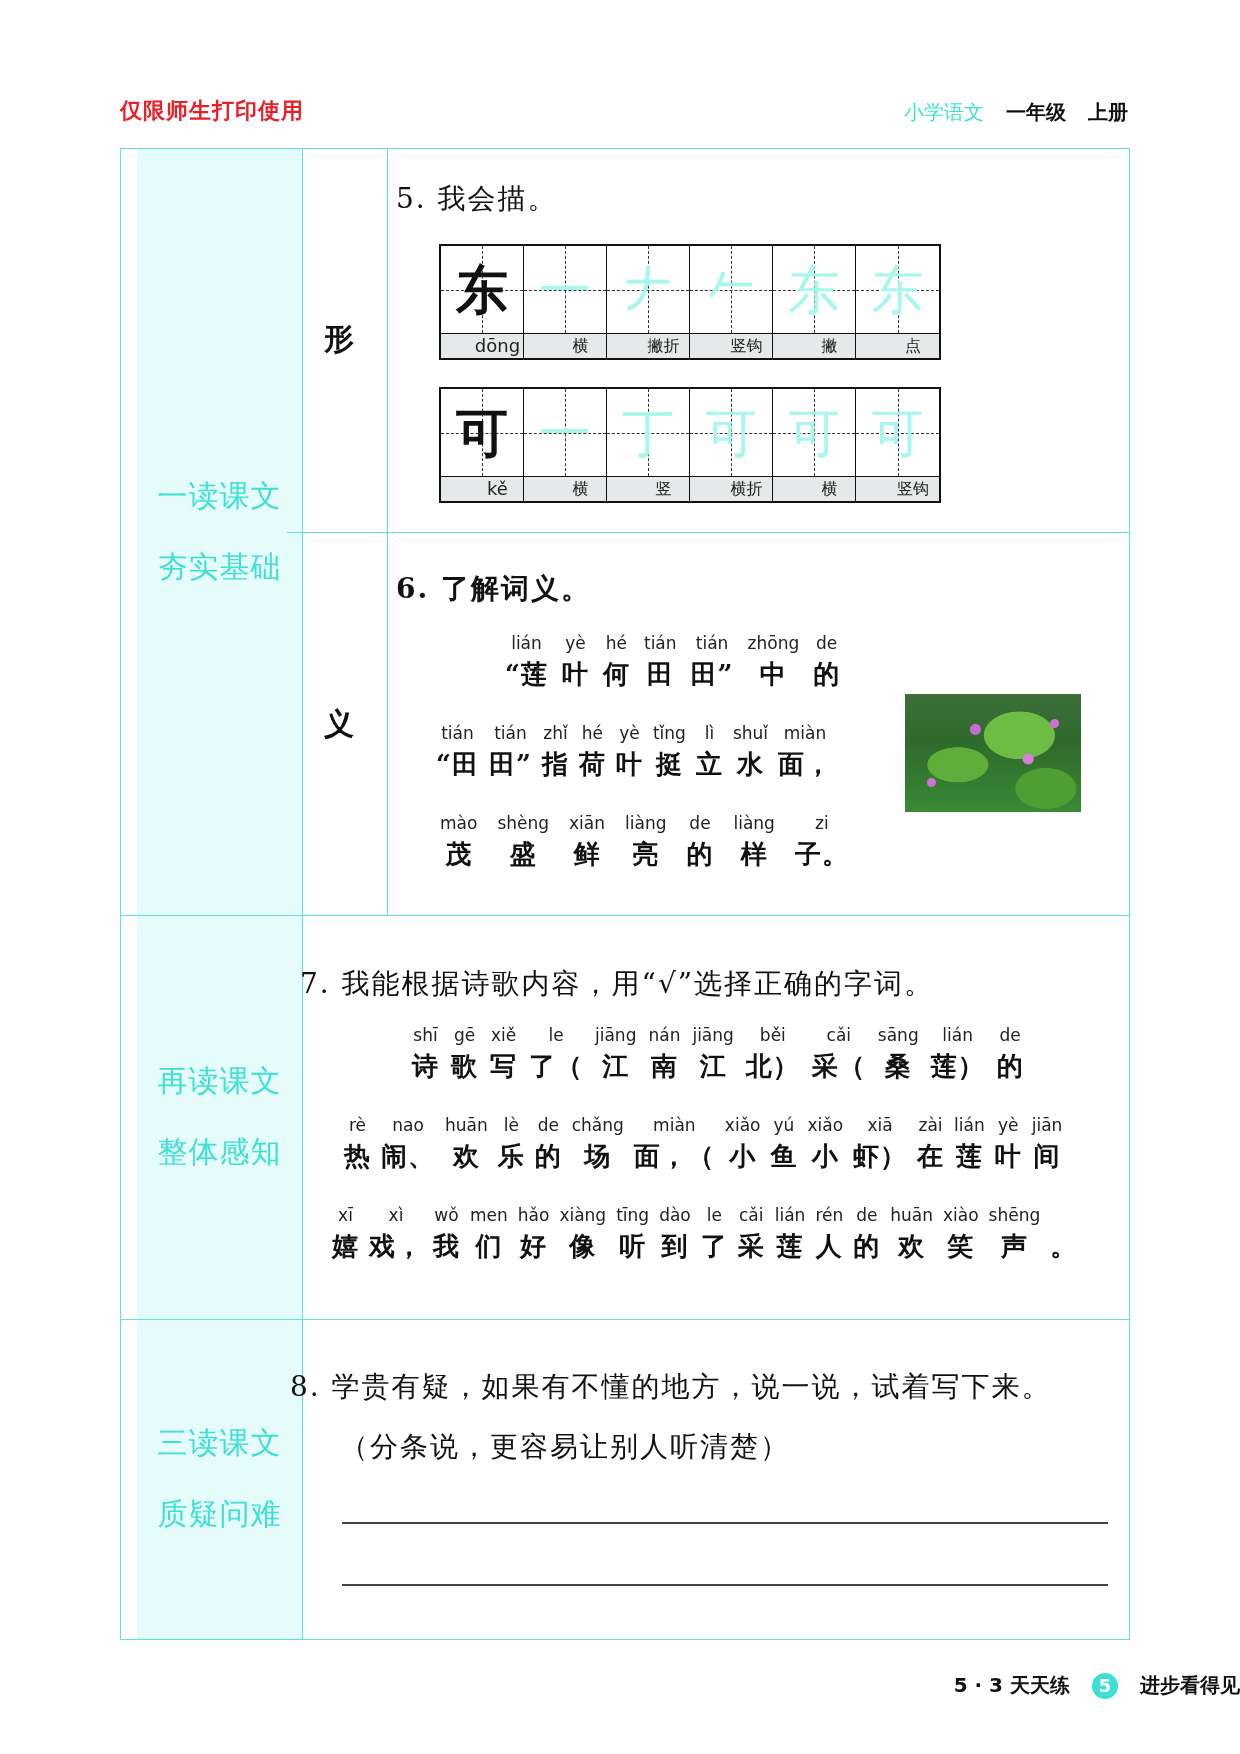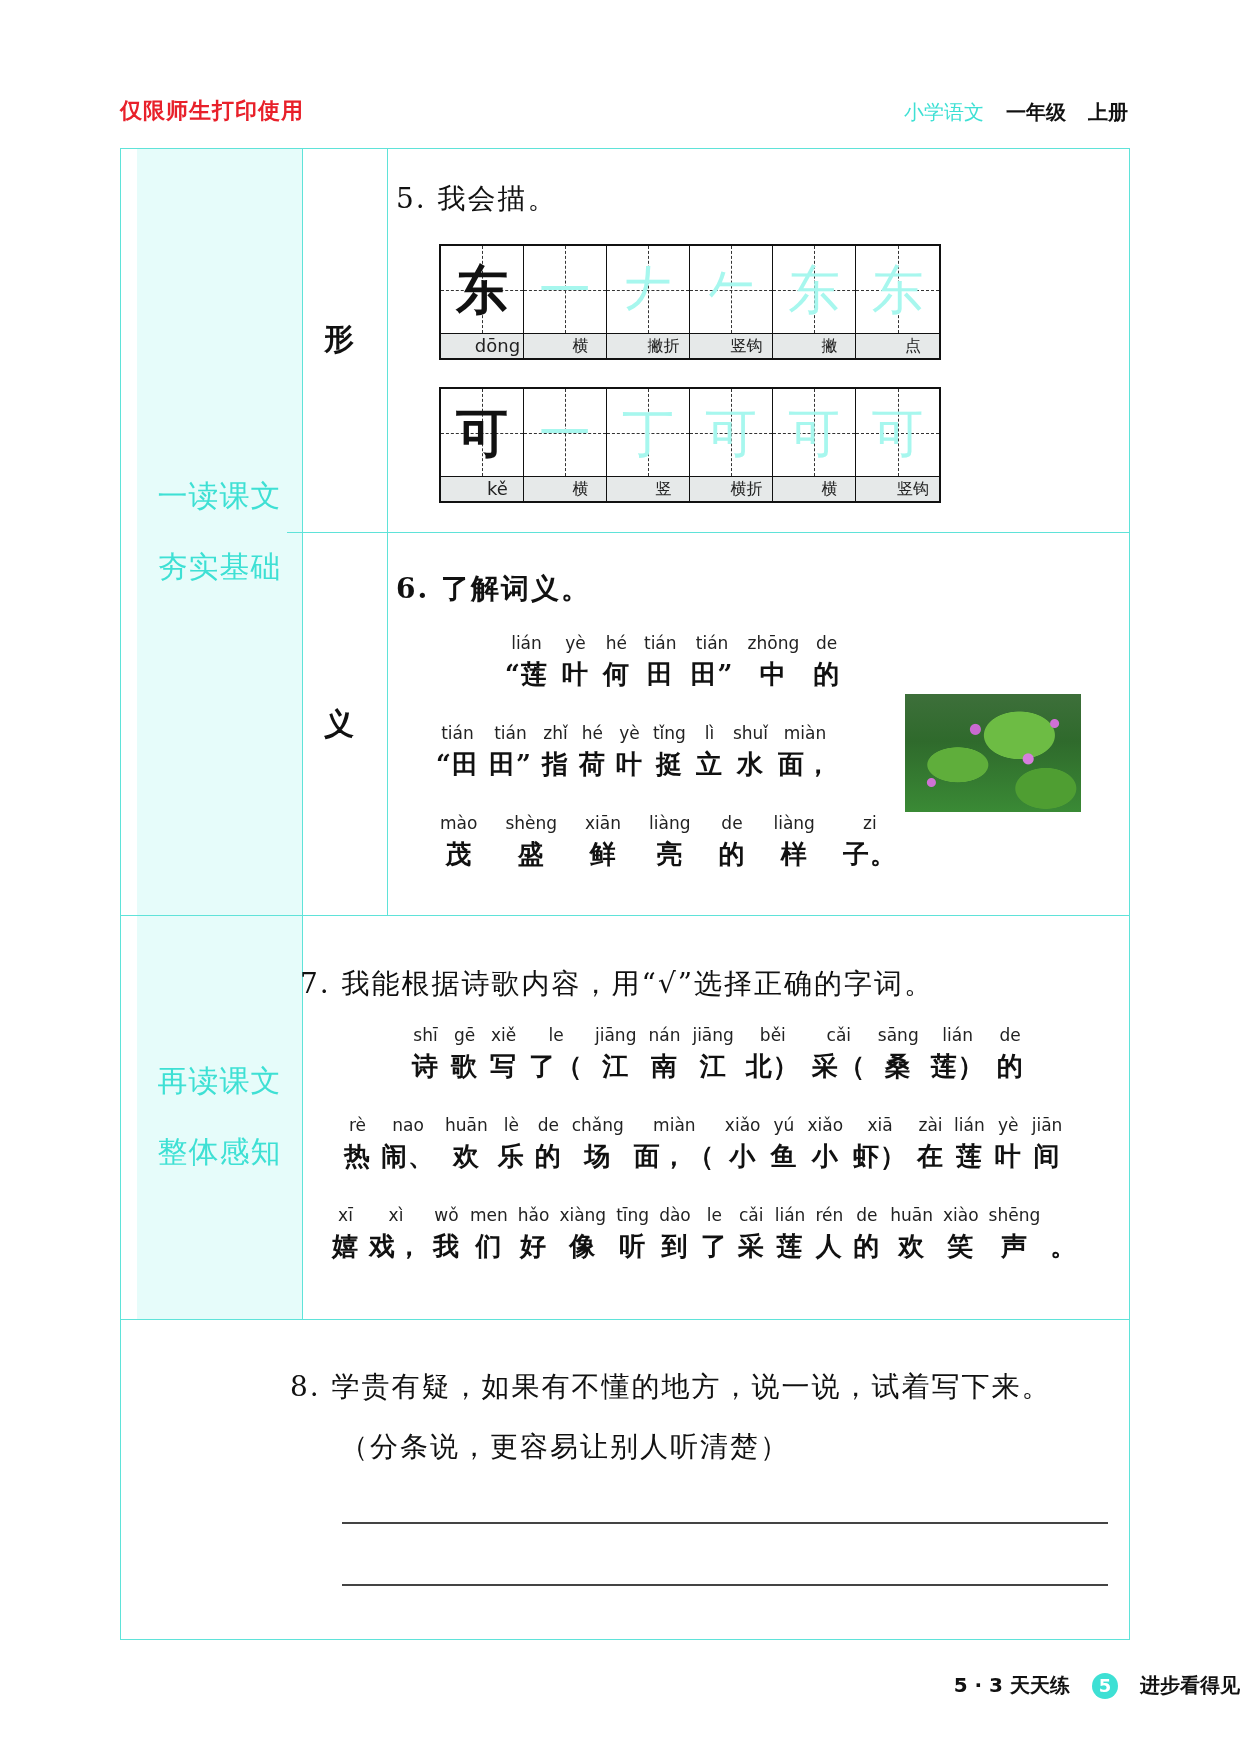--- a/index.html
+++ b/index.html
@@ -60,20 +60,24 @@
 <div class="abs frame">
 
   <div class="side" style="top:0;height:766px;">
     <span>一读课文</span>
     <span>夯实基础</span>
   </div>
   <div class="side" style="top:766px;height:404px;">
     <span>再读课文</span>
     <span>整体感知</span>
   </div>
+  <div class="side" style="top:1170px;height:320px;">
+    <span>三读课文</span>
+    <span>质疑问难</span>
+  </div>
 
   <div class="vline" style="left:266px;top:0;height:766px;"></div>
   <div class="hline" style="left:166px;top:383px;"></div>
   <div class="hline" style="top:766px;"></div>
   <div class="hline" style="top:1170px;"></div>
 
   <div class="sublabel" style="left:203px;top:170px;">形</div>
   <div class="sublabel" style="left:203px;top:555px;">义</div>
 </div>
 
@@ -219,21 +223,21 @@
     </span>
     <span class="rb">
       <span class="py">shuǐ</span>
       <span class="hz">水</span>
     </span>
     <span class="rb">
       <span class="py">miàn</span>
       <span class="hz">面，</span>
     </span>
   </div>
-<div class="ruby-line" id="q6-l2" style="left:440px;top:810px;gap:28px;">
+<div class="ruby-line" id="q6-l2" style="left:440px;top:810px;gap:20px;">
     <span class="rb">
       <span class="py">mào</span>
       <span class="hz">茂</span>
     </span>
     <span class="rb">
       <span class="py">shèng</span>
       <span class="hz">盛</span>
     </span>
     <span class="rb">
       <span class="py">xiān</span>

